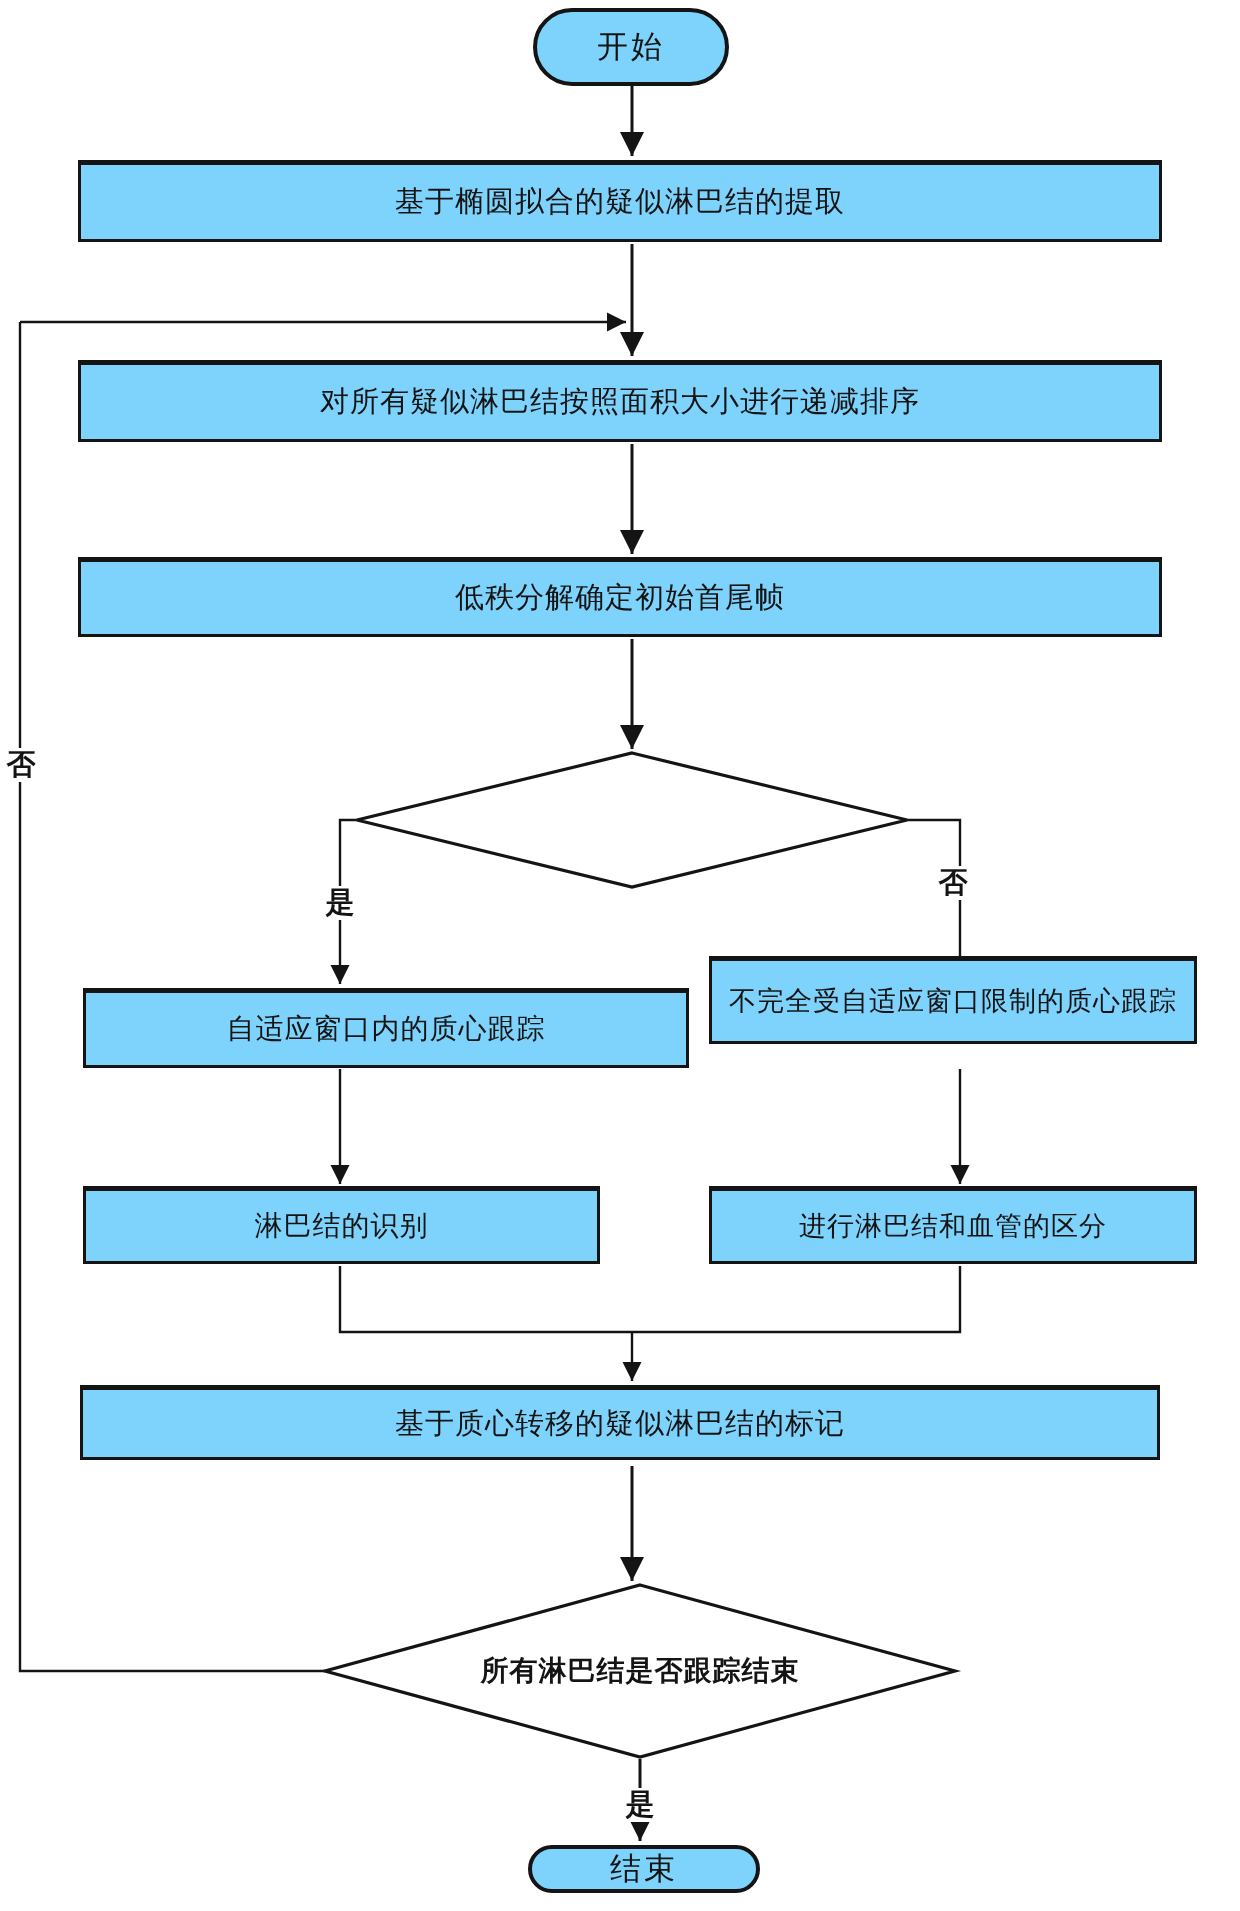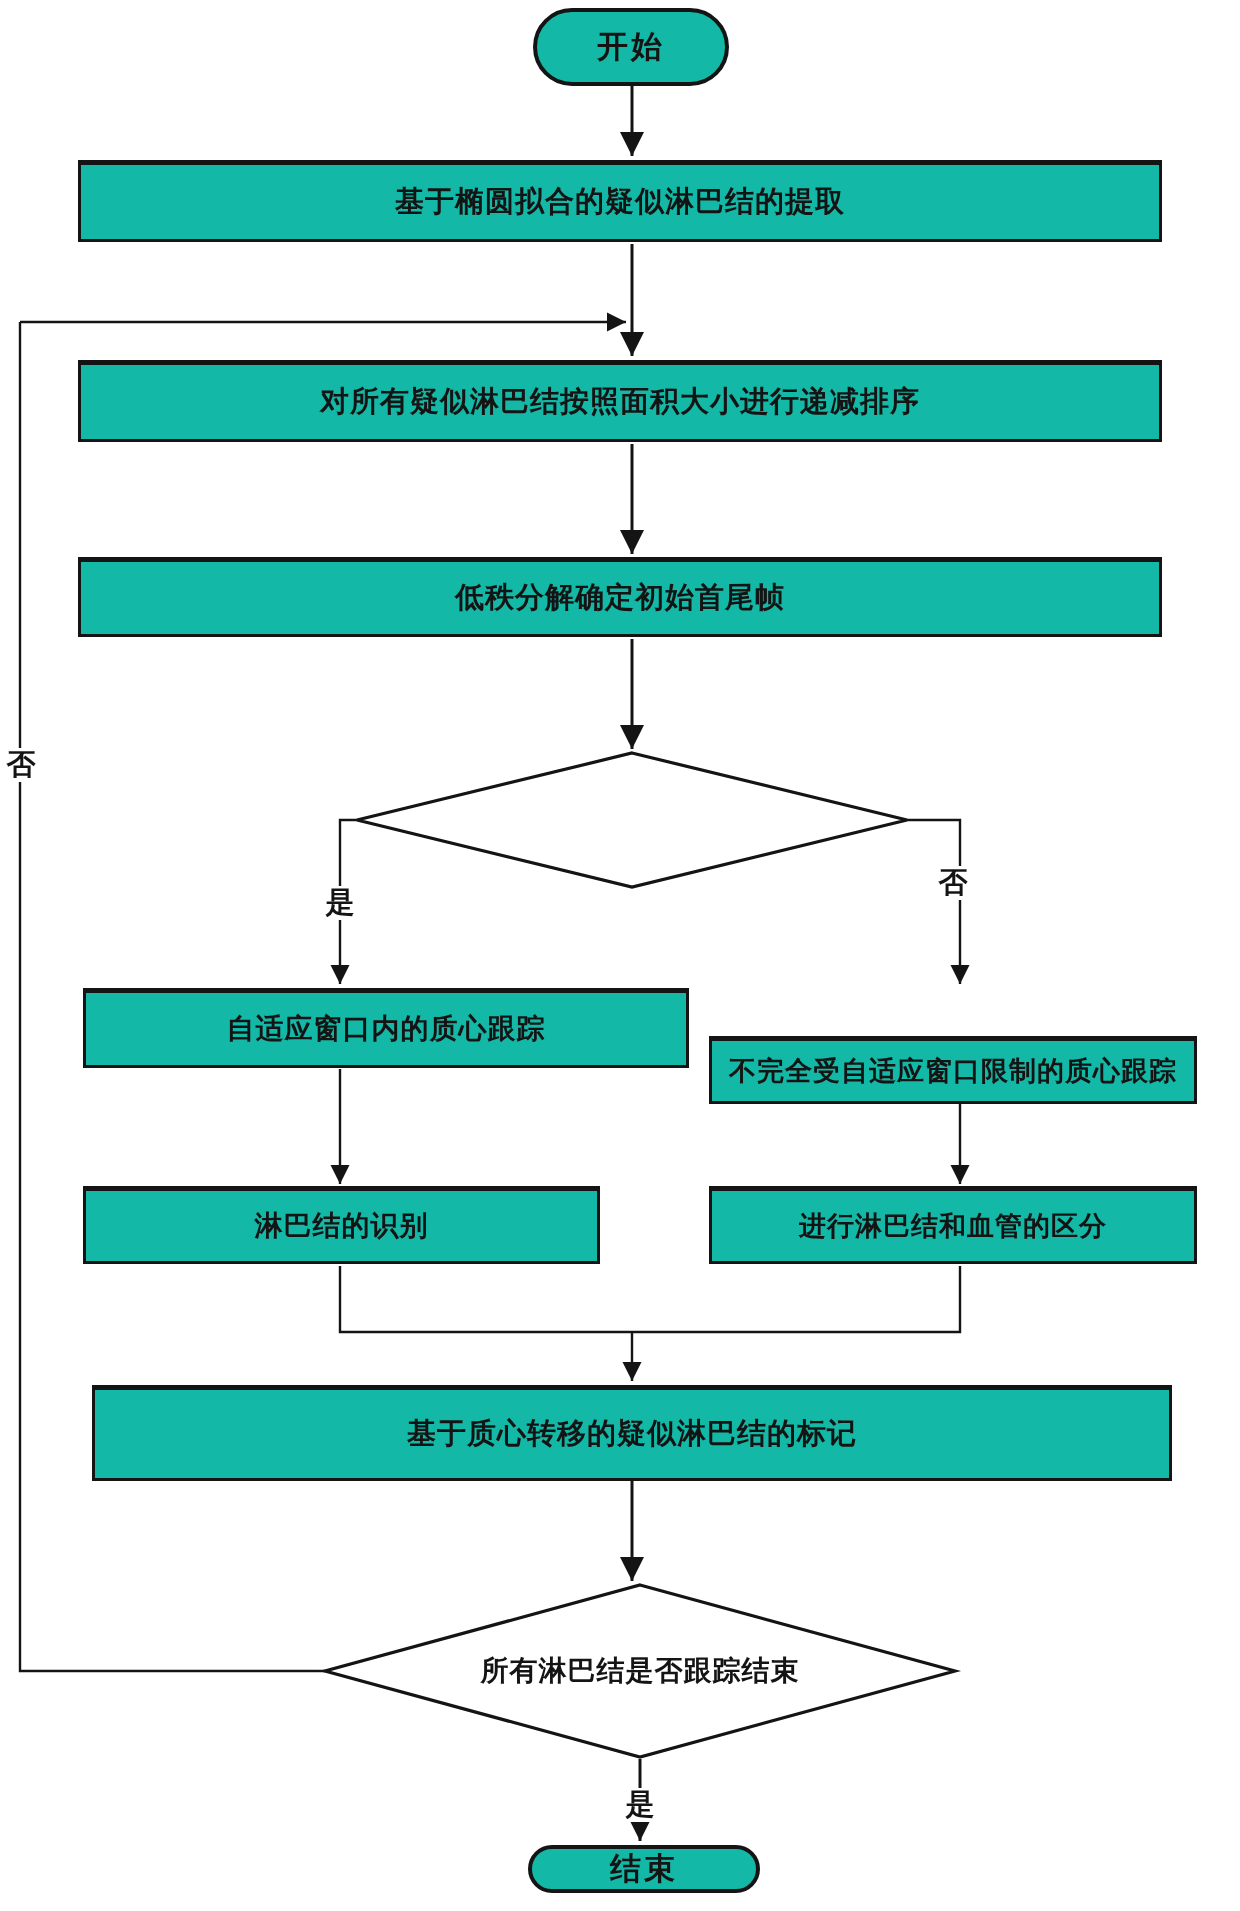--- a/index.html
+++ b/index.html
@@ -10,25 +10,25 @@
     font-family:"Liberation Sans","DejaVu Sans",sans-serif;
     color:#141414;
     overflow:hidden;
   }
   #wires{position:absolute;left:0;top:0;}
   .w{fill:none;stroke:#141414;stroke-width:3;}
   .w2{fill:none;stroke:#141414;stroke-width:2.4;}
   .diamond{fill:#ffffff;stroke:#141414;stroke-width:3.2;}
   .node{
     position:absolute;
-    background:#14b8a6;
+    background:#7dd3fc;
     border:3px solid #141414;
     border-top-width:5px;
     display:flex;align-items:center;justify-content:center;
-    font-weight:bold;font-size:29px;letter-spacing:1px;
+    font-weight:normal;font-size:29px;letter-spacing:1px;
     text-align:center;box-sizing:border-box;
   }
   .pill{
     border-radius:42px;border-width:4px;
     font-size:31px;letter-spacing:3px;
   }
   .dlabel{
     position:absolute;
     display:flex;align-items:center;justify-content:center;
     font-weight:bold;font-size:28px;letter-spacing:1px;
@@ -98,33 +98,33 @@
   </div>
 
 
   <div class="branch" style="left:340px;top:886px;">是</div>
   <div class="branch" style="left:953px;top:866px;">否</div>
 
   <div class="node" style="left:83px;top:988px;width:606px;height:80px;font-size:28px;">
     <span>自适应窗口内的质心跟踪</span>
   </div>
 
-  <div class="node" style="left:709px;top:1036px;width:488px;height:68px;font-size:27px;">
+  <div class="node" style="left:709px;top:956px;width:488px;height:88px;font-size:27px;">
     <span>不完全受自适应窗口限制的质心跟踪</span>
   </div>
 
   <div class="node" style="left:83px;top:1186px;width:517px;height:78px;font-size:28px;">
     <span>淋巴结的识别</span>
   </div>
 
   <div class="node" style="left:709px;top:1186px;width:488px;height:78px;font-size:27px;">
     <span>进行淋巴结和血管的区分</span>
   </div>
 
-  <div class="node" style="left:92px;top:1385px;width:1080px;height:96px;">
+  <div class="node" style="left:80px;top:1385px;width:1080px;height:75px;">
     <span>基于质心转移的疑似淋巴结的标记</span>
   </div>
 
   <div class="dlabel" style="left:640px;top:1671px;">所有淋巴结是否跟踪结束</div>
 
   <div class="branch" style="left:640px;top:1788px;">是</div>
   <div class="branch" style="left:21px;top:748px;">否</div>
 
   <div class="node pill" style="left:528px;top:1845px;width:232px;height:48px;">
     <span>结束</span>

